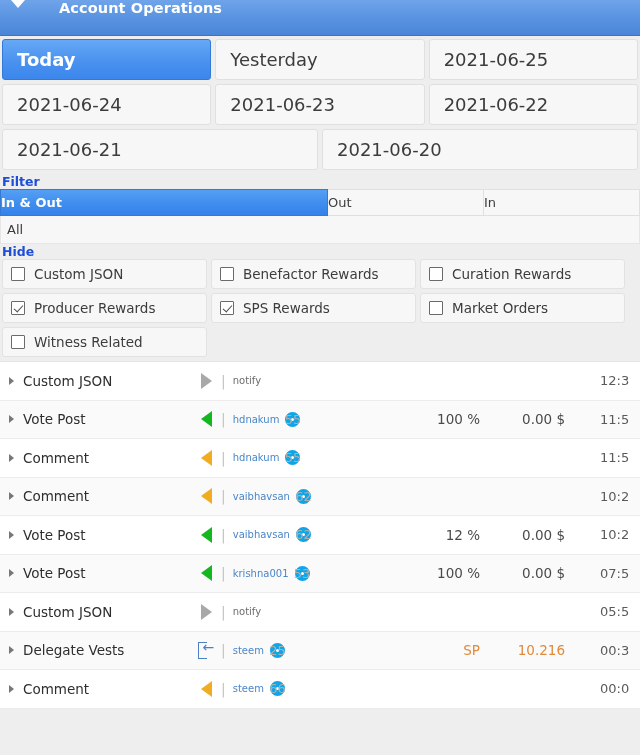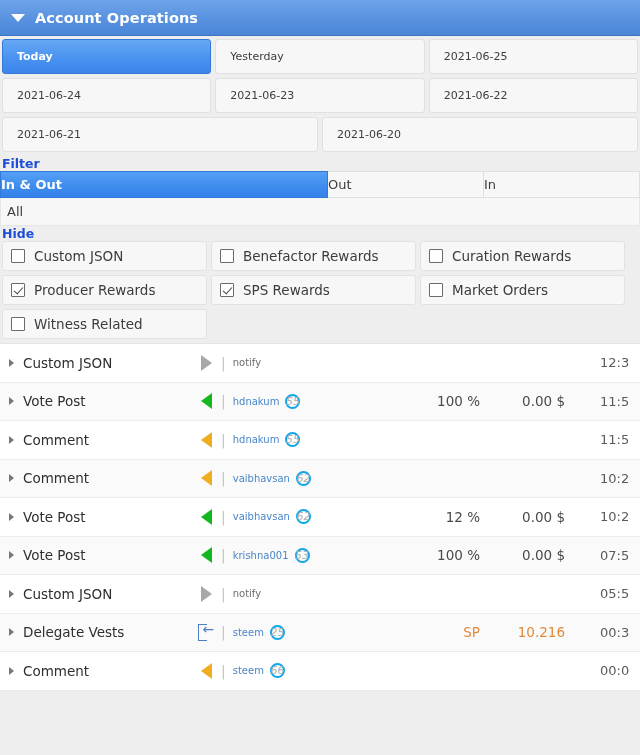--- a/index.html
+++ b/index.html
@@ -19,23 +19,24 @@
     background: #eeeeee;
     overflow: hidden;
   }
 
   
   .panel-header {
     height: 36px;
     background: linear-gradient(to bottom, #6fa4ea 0%, #5a93e0 50%, #4a85d8 100%);
     border-bottom: 1px solid #3d74c0;
     display: flex;
-    align-items: center;
+    align-items: flex-start;
     padding: 0 8px;
     color: #ffffff;
+    gap: 24px;
   }
   .caret-down {
     width: 0; height: 0;
     border-left: 7px solid transparent;
     border-right: 7px solid transparent;
     border-top: 8px solid #ffffff;
     margin-right: 10px;
     margin-left: 3px;
     flex: none;
   }
@@ -51,28 +52,28 @@
     background: #eeeeee;
     padding: 0;
   }
   .date-row {
     display: flex;
     gap: 4px;
     padding: 0 0 4px 0;
   }
   .date-row:first-child { padding-top: 3px; }
   .date-chip {
-    height: 35px;
+    height: 41px;
     background: #f7f7f7;
     border: 1px solid #e0e0e0;
     border-radius: 3px;
     display: flex;
     align-items: center;
     padding-left: 14px;
-    font-size: 11px;
+    font-size: 18px;
     color: #3c3c3c;
     cursor: pointer;
     overflow: hidden;
     white-space: nowrap;
   }
   .date-chip.active {
     background: linear-gradient(to bottom, #66a8f5 0%, #4a92ef 55%, #3c86ec 100%);
     border-color: #3478d8;
     color: #ffffff;
     font-weight: bold;
@@ -247,30 +248,29 @@
   }
   .op-acct {
     font-size: 10px;
     color: #4a86c8;
     flex: none;
     white-space: nowrap;
   }
   .op-acct.plain { color: #6d6d6d; }
   .op-rep {
     width: 15px; height: 15px;
-    border: 2px solid #0ea5e9;
+    border: 6px solid #0ea5e9;
     border-radius: 50%;
     color: #b0b0b0;
-    font-size: 11px;
+    font-size: 13px;
     display: flex;
     align-items: center;
     justify-content: center;
     margin-left: 6px;
     flex: none;
-    font-style: italic;
   }
 
   .op-pct {
     position: absolute;
     left: 405px;
     width: 75px;
     text-align: right;
     font-size: 13.5px;
     color: #4a4a4a;
   }

